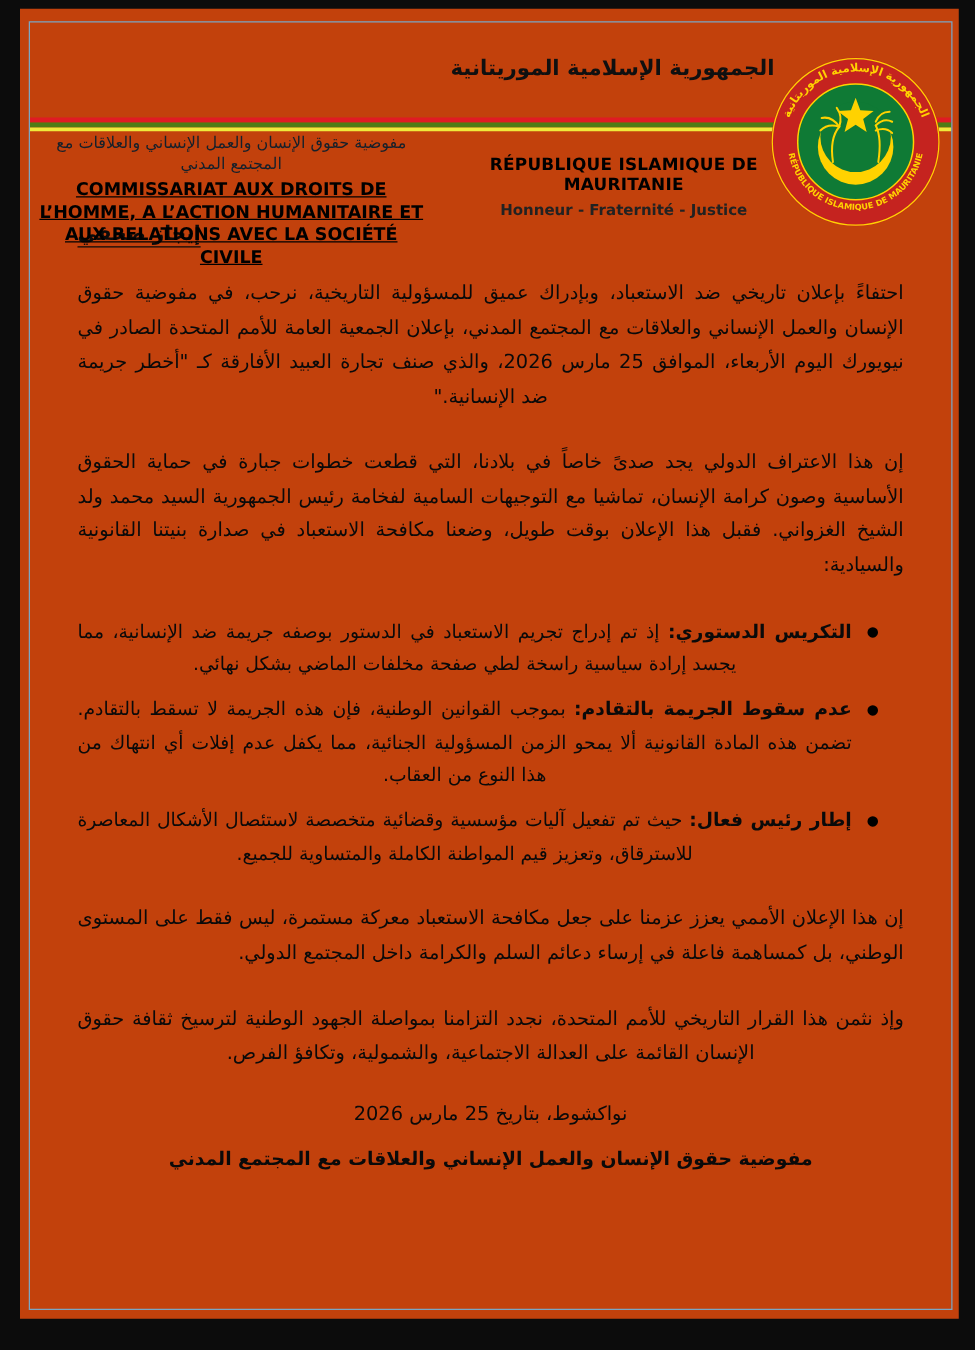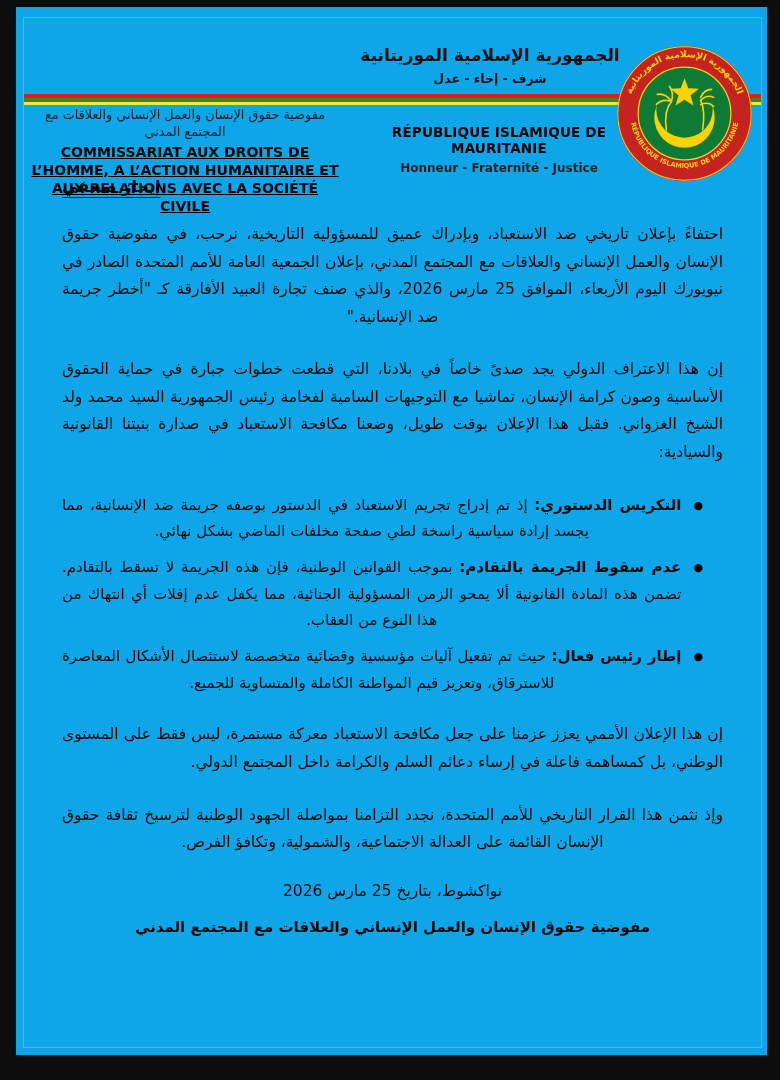--- a/index.html
+++ b/index.html
@@ -1,19 +1,19 @@
 <!DOCTYPE html>
 <html lang="ar"><head>
 <meta charset="utf-8">
 <style>
   * { margin:0; padding:0; box-sizing:border-box; }
   html,body { width:780px; height:1080px; }
   body { background:#0c0c0c; font-family:"DejaVu Sans","Liberation Sans",sans-serif; position:relative; overflow:hidden; }
 
-  .page { position:absolute; left:16px; top:7px; width:751px; height:1048px; background:#0ea5e9; overflow:hidden; }
+  .page { position:absolute; left:16px; top:7px; width:751px; height:1048px; background:#c2410c; overflow:hidden; }
   .inner-frame { position:absolute; left:7px; top:10px; right:5px; bottom:7px; border:1px solid #7aa5c4; pointer-events:none; z-index:6; }
 
   .header { position:relative; height:156px; }
   .state-ar { position:absolute; top:38px; left:318px; width:312px; text-align:center; font-weight:bold; font-size:17px; color:#101010; direction:rtl; }
   .motto-ar { position:absolute; top:64px; left:318px; width:312px; text-align:center; font-weight:bold; font-size:12.5px; color:#101010; direction:rtl; }
 
   .tricolor { position:absolute; top:87px; left:8px; right:6px; z-index:1; }
   .stripe-red { height:4px; background:#e01b24; }
   .stripe-green { height:4px; background:#4e7c15; }
   .stripe-yellow { height:3px; background:#efe93c; }
@@ -45,21 +45,20 @@
   .signature { text-align:center; font-weight:bold; font-size:15px; margin-top:18px; direction:rtl; }
 </style>
 </head>
 <body>
 
 <div class="page">
   <div class="inner-frame"></div>
 
   <header class="header">
     <div class="state-ar">الجمهورية الإسلامية الموريتانية</div>
-    <div class="motto-ar">شرف - إخاء - عدل</div>
 
     <div class="tricolor">
       <div class="stripe-red"></div>
       <div class="stripe-green"></div>
       <div class="stripe-yellow"></div>
     </div>
 
     <svg class="seal" viewBox="0 0 140 140" xmlns="http://www.w3.org/2000/svg" xmlns:xlink="http://www.w3.org/1999/xlink">
       <circle cx="70" cy="70" r="67" fill="#c5231f"></circle>
       <circle cx="70" cy="70" r="66.2" fill="none" stroke="#ffd200" stroke-width="1"></circle>

